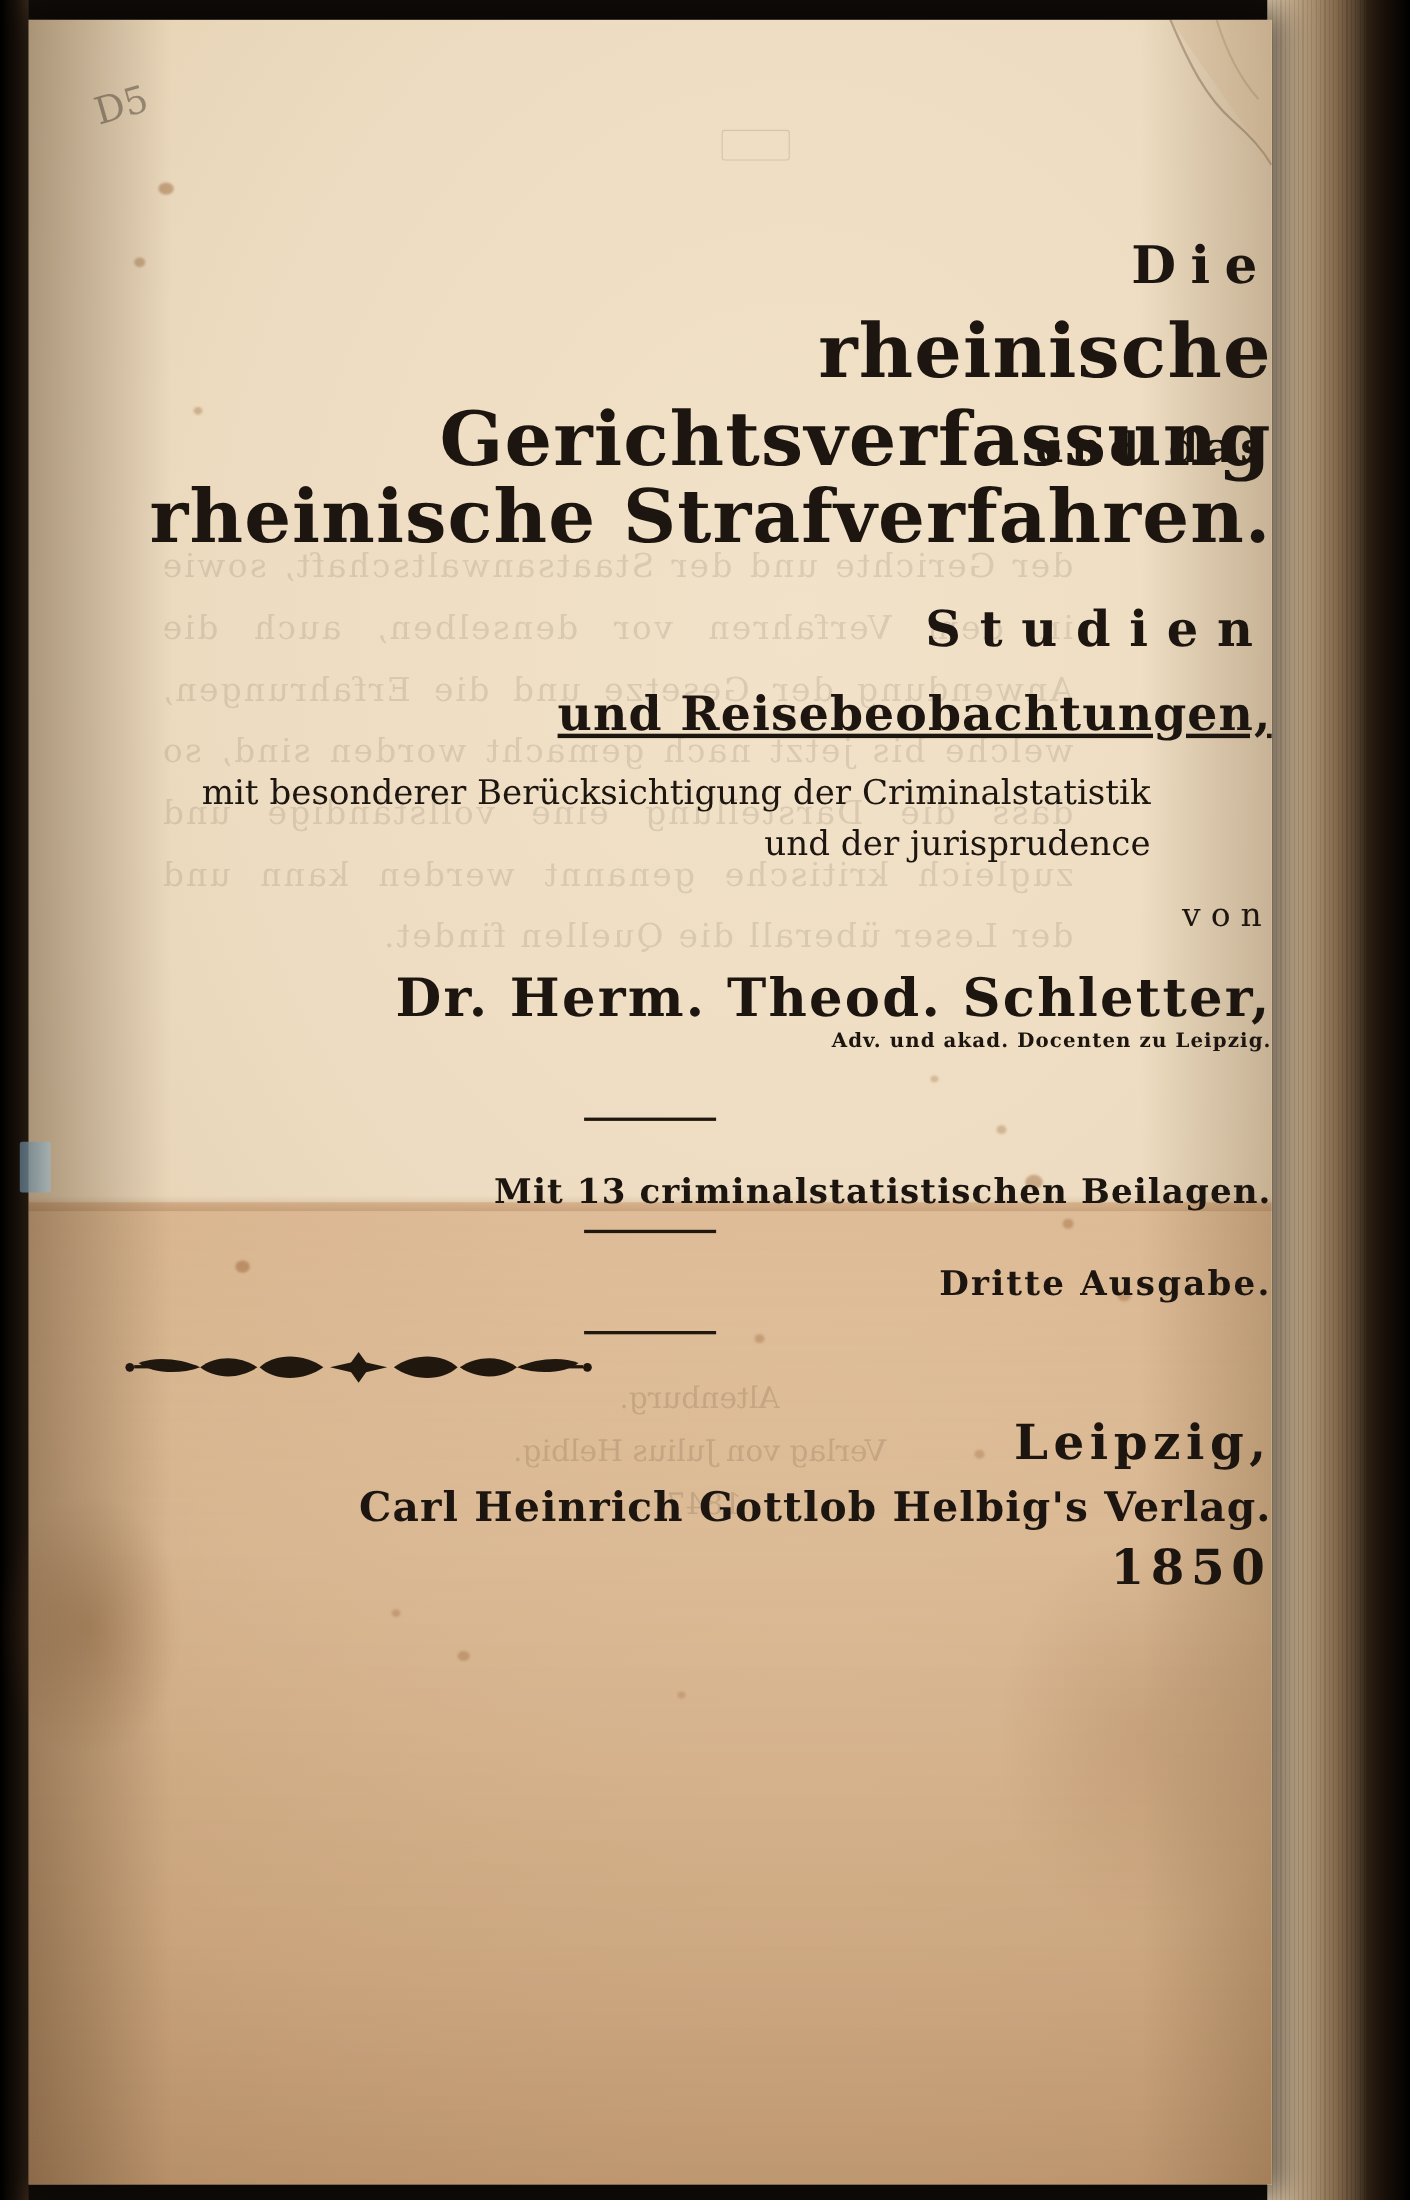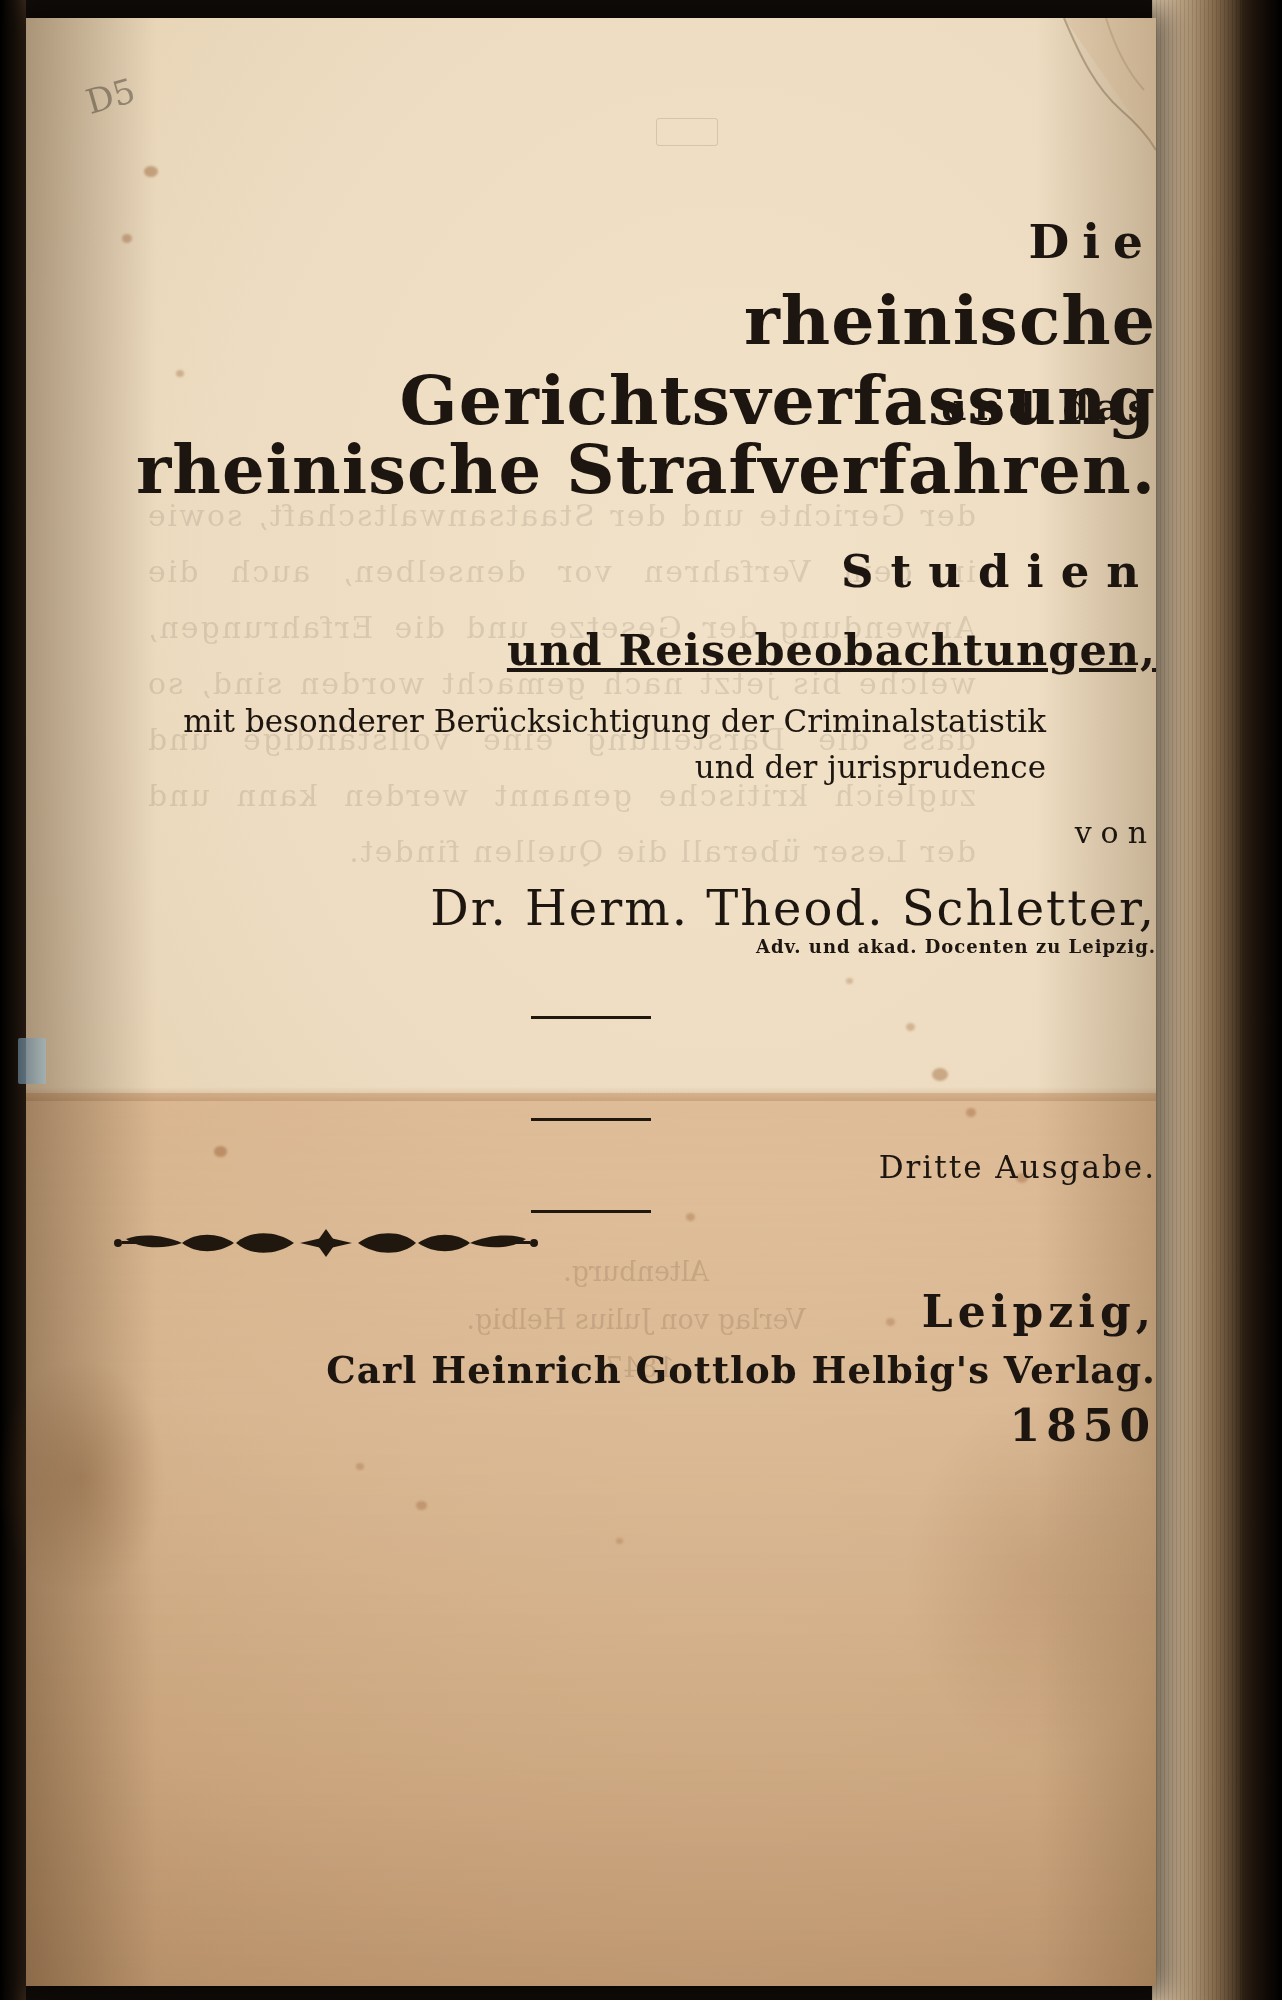--- a/index.html
+++ b/index.html
@@ -177,21 +177,21 @@
   .l-sub {
     position: absolute; left: 110px; right: 110px; top: 680px;
     font-size: 31px; line-height: 46px; font-weight: 400;
   }
   .l-von {
     position: absolute; left: 0; right: 0; top: 797px;
     font-size: 30px; letter-spacing: 9px; font-weight: 400;
   }
   .l-author {
     position: absolute; left: 0; right: 0; top: 862px;
-    font-size: 48px; letter-spacing: 2px; font-weight: 400;
+    font-size: 48px; letter-spacing: 2px; font-weight: 700;
   }
   .l-authorsub {
     position: absolute; left: 0; right: 0; top: 918px;
     font-size: 18px; letter-spacing: 1px; font-weight: 700;
   }
   .rule {
     position: absolute;
     height: 3px;
     background: #20180f;
     left: 50%;
@@ -199,21 +199,21 @@
   }
   .rule.r1 { top: 998px;  width: 120px; }
   .rule.r2 { top: 1100px; width: 120px; }
   .rule.r3 { top: 1192px; width: 120px; }
   .l-beilagen {
     position: absolute; left: 0; right: 0; top: 1048px;
     font-size: 31px; letter-spacing: 1px; font-weight: 700;
   }
   .l-ausgabe {
     position: absolute; left: 0; right: 0; top: 1131px;
-    font-size: 31px; letter-spacing: 2px; font-weight: 400; padding-left: 48px;
+    font-size: 31px; letter-spacing: 2px; font-weight: 700; padding-left: 48px;
   }
   .ornament {
     position: absolute; left: 0; right: 0; top: 1205px;
     height: 40px;
   }
   .l-city {
     position: absolute; left: 0; right: 0; top: 1268px;
     font-size: 44px; letter-spacing: 5px; font-weight: 700;
   }
   .l-publisher {
@@ -310,20 +310,21 @@
       <div class="l-und-das fraktur">und das</div>
       <div class="l-main2 fraktur">rheinische Strafverfahren.</div>
       <div class="l-studien fraktur">Studien</div>
       <div class="l-reise fraktur">und Reisebeobachtungen,</div>
       <div class="l-sub fraktur" style="font-weight:400;">mit besonderer Berücksichtigung der Criminalstatistik und der jurisprudence</div>
       <div class="l-von fraktur" style="font-weight:400;">von</div>
       <div class="l-author fraktur">Dr. Herm. Theod. Schletter,</div>
       <div class="l-authorsub fraktur">Adv. und akad. Docenten zu Leipzig.</div>
 
       <div class="rule r1"></div>
+      <div class="l-beilagen fraktur">Mit 13 criminalstatistischen Beilagen.</div>
       <div class="rule r2"></div>
       <div class="l-ausgabe fraktur">Dritte Ausgabe.</div>
       <div class="rule r3"></div>
 
       <svg class="ornament" viewBox="0 0 600 40" preserveAspectRatio="xMidYMid meet">
         <g fill="#20180f">
           <path d="M300 6 l10 14 -10 14 -10 -14 Z"></path>
           <path d="M300 14 l26 6 -26 6 -26 -6 Z"></path>
           <path d="M268 20 c-18 -13 -44 -13 -58 0 c14 13 40 13 58 0 z"></path>
           <path d="M332 20 c18 -13 44 -13 58 0 c-14 13 -40 13 -58 0 z"></path>

